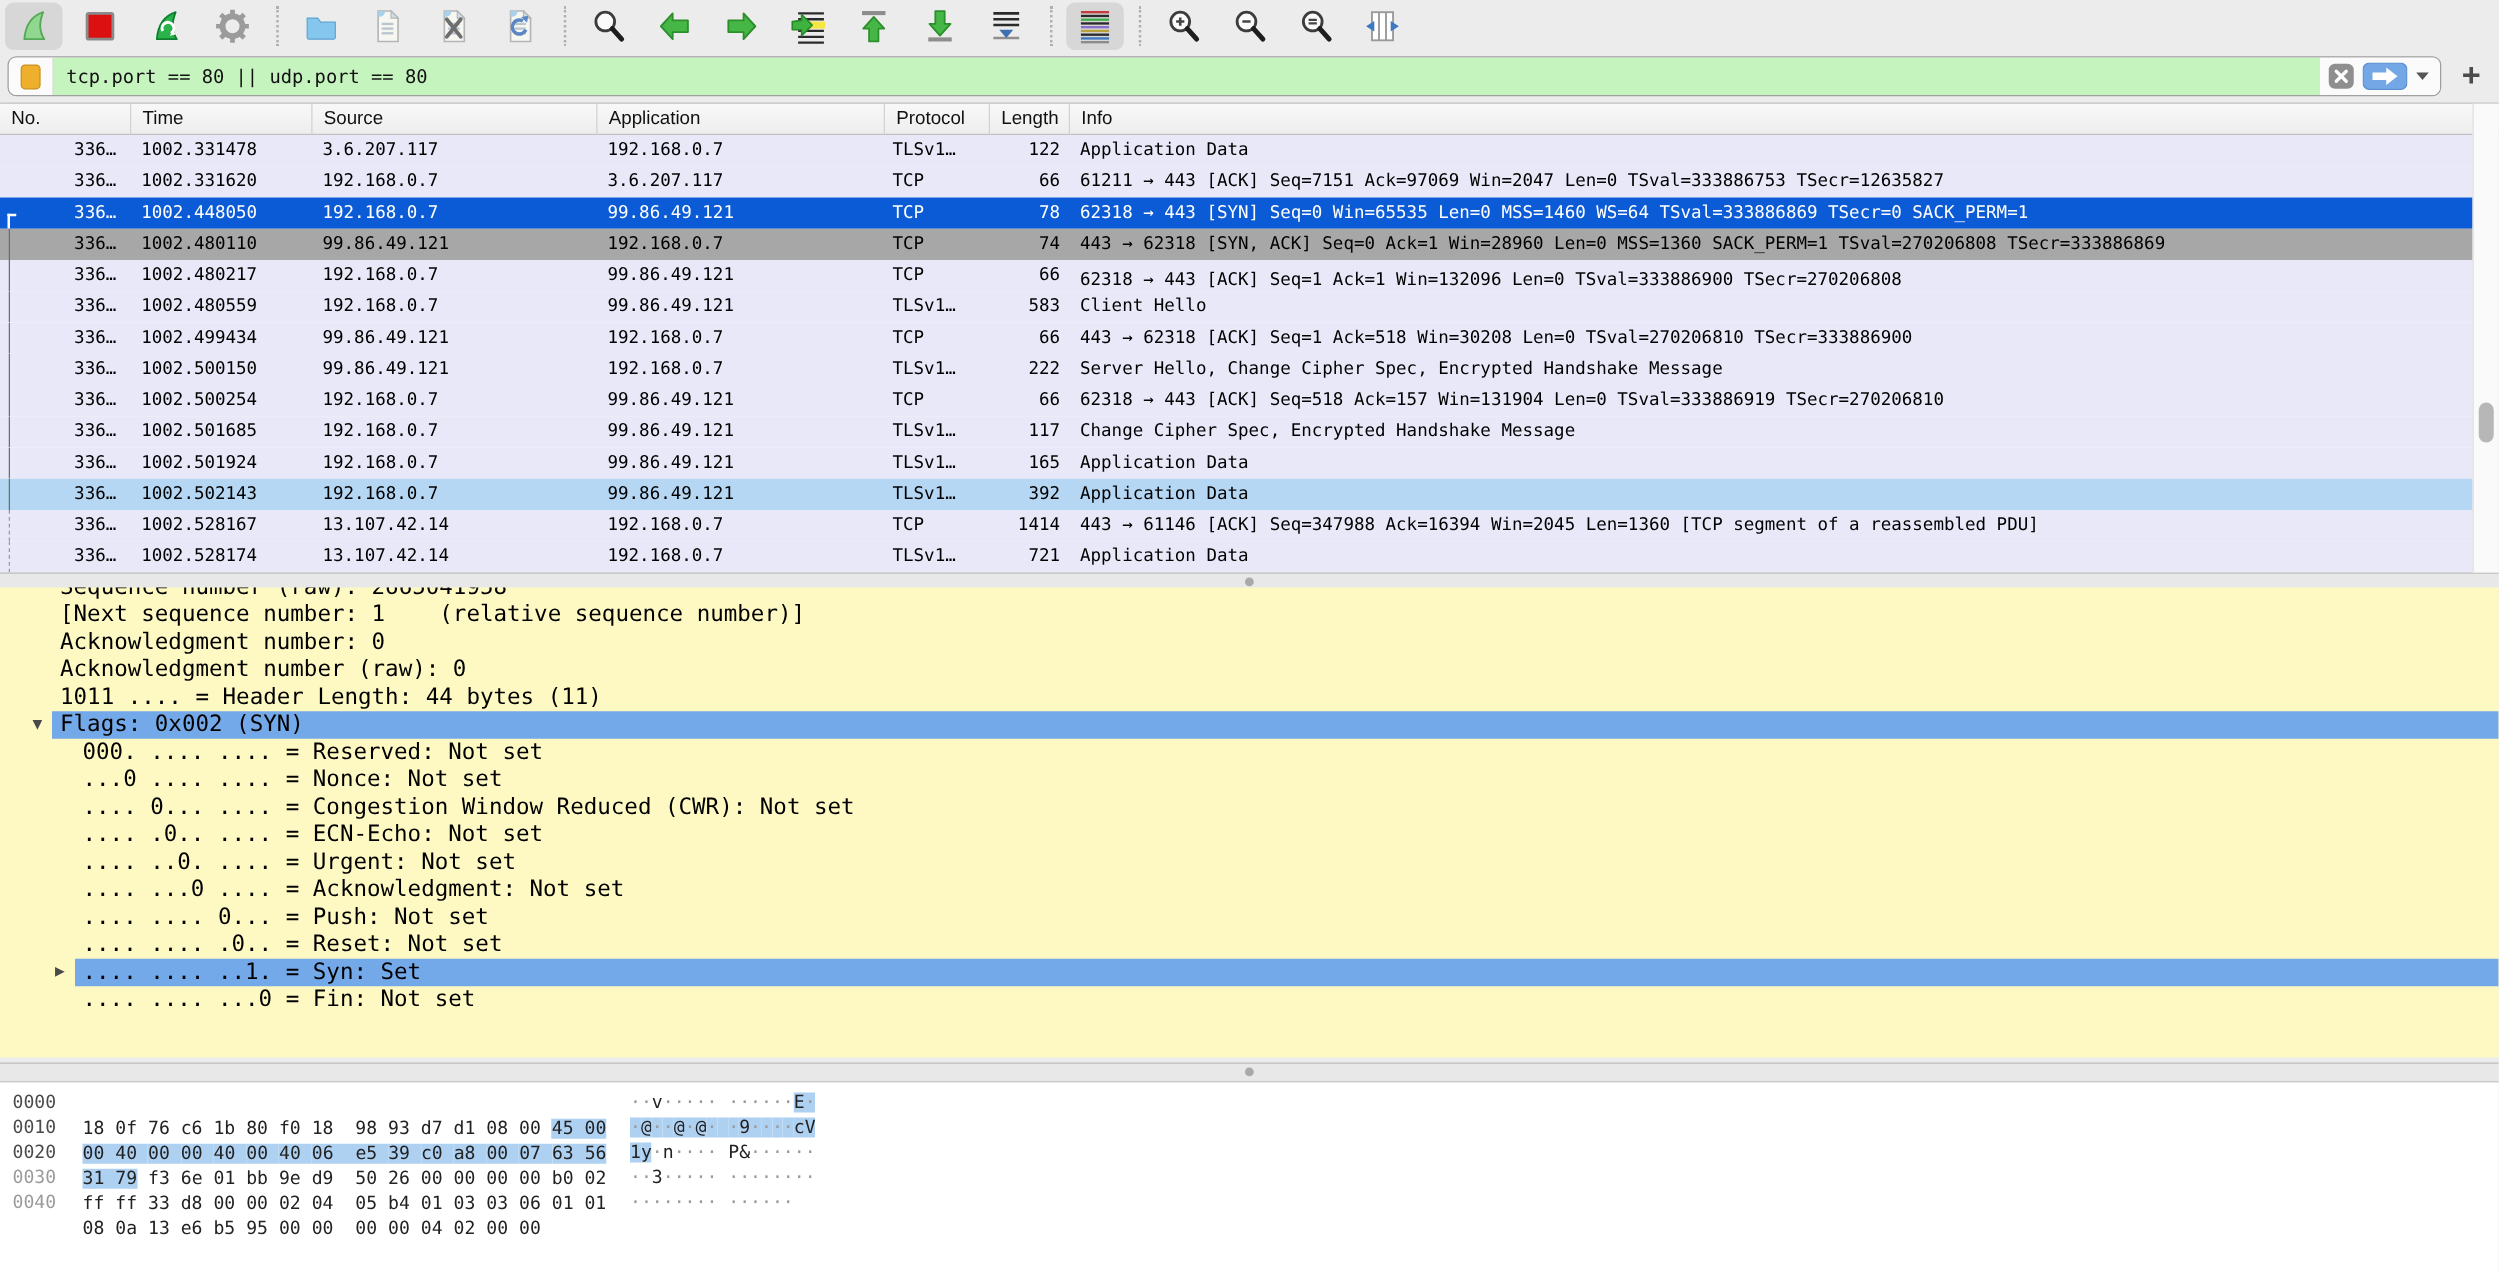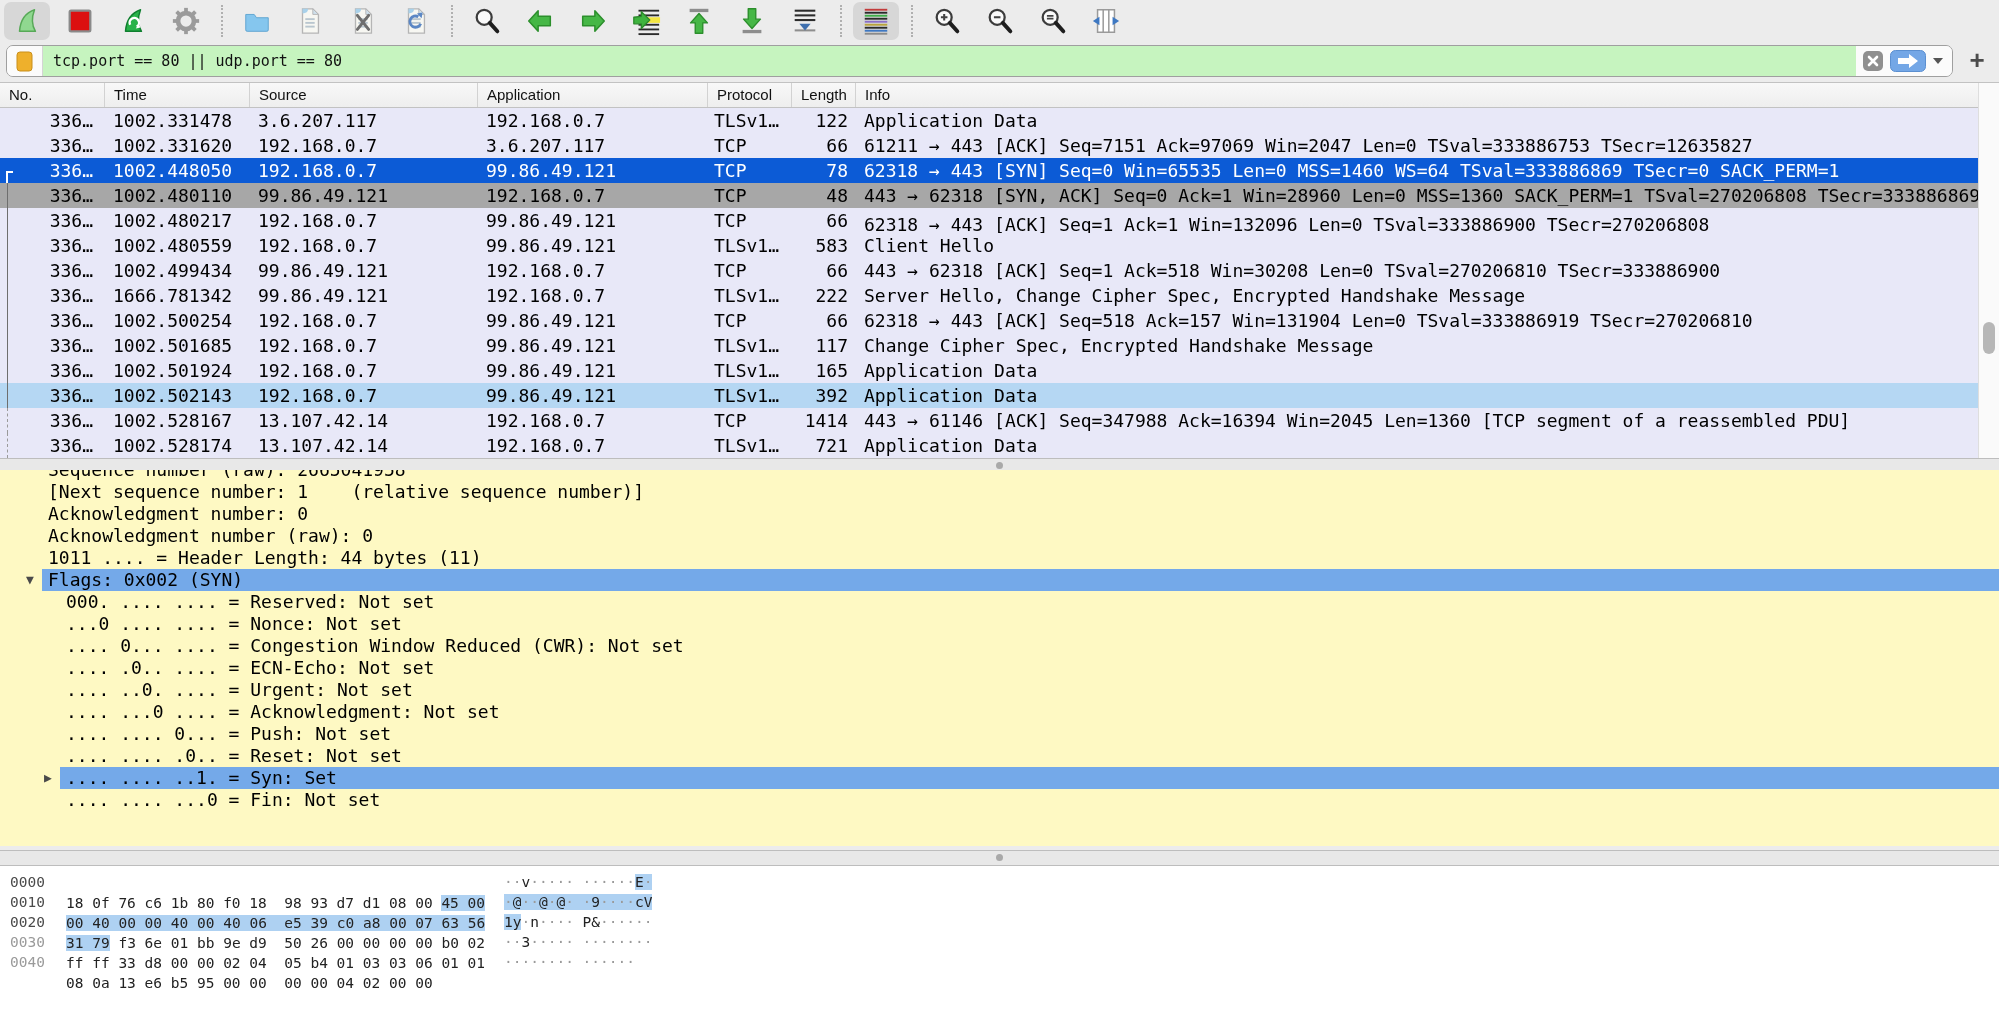--- a/index.html
+++ b/index.html
@@ -30,21 +30,21 @@
   #filter-plus { position:absolute; left:1962px; top:4px; width:30px; height:30px;
     font-size:26px; line-height:28px; text-align:center; color:#4c4c4c; font-weight:bold; }
 
   
   #pl-header { position:absolute; top:82px; left:0; right:0; height:26px;
     background:linear-gradient(#f8f8f8,#eeeeee); border-top:1px solid #c2c2c2;
     border-bottom:1px solid #c2c2c2; display:flex; font-size:15px; color:#111; }
   .hcell { border-right:1px solid #d2d2d2; line-height:24px; padding-left:9px;
     overflow:hidden; white-space:nowrap; flex:0 0 auto; }
   #pl-rows { position:absolute; top:108px; left:0; right:12px; height:350px; background:#fff;
-    font-family:"DejaVu Sans Mono","Liberation Mono",monospace; font-size:18px; }
+    font-family:"DejaVu Sans Mono","Liberation Mono",monospace; font-size:14px; }
   .prow { height:25px; display:flex; position:relative; overflow:hidden; }
   .prow.normal    { background:#e8e8f8; color:#000; }
   .prow.selected  { background:#0c5bd6; color:#fff; }
   .prow.related   { background:#a7a7a7; color:#000; }
   .prow.highlight { background:#b5d7f3; color:#000; }
   .pcell { line-height:25px; white-space:pre; overflow:hidden; flex:0 0 auto; }
   .pcell.r { text-align:right; }
   .gut { position:absolute; pointer-events:none; }
   .gut.corner { left:6px; top:13px; width:7px; height:12px;
     border-left:2px solid #fff; border-top:2px solid #fff; }
@@ -331,21 +331,21 @@
         <div class="pcell r" style="width: 64px; padding: 0px 8px 0px 0px;">78</div>
         <div class="pcell " style="width: 1122px; padding: 0px 0px 0px 8px;">62318 → 443 [SYN] Seq=0 Win=65535 Len=0 MSS=1460 WS=64 TSval=333886869 TSecr=0 SACK_PERM=1</div>
         <div class="gut corner"></div>
       </div>
       <div class="prow related">
         <div class="pcell r" style="width: 105px; padding: 0px 12px 0px 0px;">336…</div>
         <div class="pcell " style="width: 145px; padding: 0px 0px 0px 8px;">1002.480110</div>
         <div class="pcell " style="width: 228px; padding: 0px 0px 0px 8px;">99.86.49.121</div>
         <div class="pcell " style="width: 230px; padding: 0px 0px 0px 8px;">192.168.0.7</div>
         <div class="pcell " style="width: 84px; padding: 0px 0px 0px 6px;">TCP</div>
-        <div class="pcell r" style="width: 64px; padding: 0px 8px 0px 0px;">48</div>
+        <div class="pcell r" style="width: 64px; padding: 0px 8px 0px 0px;">74</div>
         <div class="pcell " style="width: 1122px; padding: 0px 0px 0px 8px;">443 → 62318 [SYN, ACK] Seq=0 Ack=1 Win=28960 Len=0 MSS=1360 SACK_PERM=1 TSval=270206808 TSecr=333886869</div>
         <div class="gut line"></div>
       </div>
       <div class="prow normal">
         <div class="pcell r" style="width: 105px; padding: 0px 12px 0px 0px;">336…</div>
         <div class="pcell " style="width: 145px; padding: 0px 0px 0px 8px;">1002.480217</div>
         <div class="pcell " style="width: 228px; padding: 0px 0px 0px 8px;">192.168.0.7</div>
         <div class="pcell " style="width: 230px; padding: 0px 0px 0px 8px;">99.86.49.121</div>
         <div class="pcell " style="width: 84px; padding: 0px 0px 0px 6px;">TCP</div>
         <div class="pcell r" style="width: 64px; padding: 0px 8px 0px 0px;">66</div>
@@ -367,21 +367,21 @@
         <div class="pcell " style="width: 145px; padding: 0px 0px 0px 8px;">1002.499434</div>
         <div class="pcell " style="width: 228px; padding: 0px 0px 0px 8px;">99.86.49.121</div>
         <div class="pcell " style="width: 230px; padding: 0px 0px 0px 8px;">192.168.0.7</div>
         <div class="pcell " style="width: 84px; padding: 0px 0px 0px 6px;">TCP</div>
         <div class="pcell r" style="width: 64px; padding: 0px 8px 0px 0px;">66</div>
         <div class="pcell " style="width: 1122px; padding: 0px 0px 0px 8px;">443 → 62318 [ACK] Seq=1 Ack=518 Win=30208 Len=0 TSval=270206810 TSecr=333886900</div>
         <div class="gut line"></div>
       </div>
       <div class="prow normal">
         <div class="pcell r" style="width: 105px; padding: 0px 12px 0px 0px;">336…</div>
-        <div class="pcell " style="width: 145px; padding: 0px 0px 0px 8px;">1666.781342</div>
+        <div class="pcell " style="width: 145px; padding: 0px 0px 0px 8px;">1002.500150</div>
         <div class="pcell " style="width: 228px; padding: 0px 0px 0px 8px;">99.86.49.121</div>
         <div class="pcell " style="width: 230px; padding: 0px 0px 0px 8px;">192.168.0.7</div>
         <div class="pcell " style="width: 84px; padding: 0px 0px 0px 6px;">TLSv1…</div>
         <div class="pcell r" style="width: 64px; padding: 0px 8px 0px 0px;">222</div>
         <div class="pcell " style="width: 1122px; padding: 0px 0px 0px 8px;">Server Hello, Change Cipher Spec, Encrypted Handshake Message</div>
         <div class="gut line"></div>
       </div>
       <div class="prow normal">
         <div class="pcell r" style="width: 105px; padding: 0px 12px 0px 0px;">336…</div>
         <div class="pcell " style="width: 145px; padding: 0px 0px 0px 8px;">1002.500254</div>

